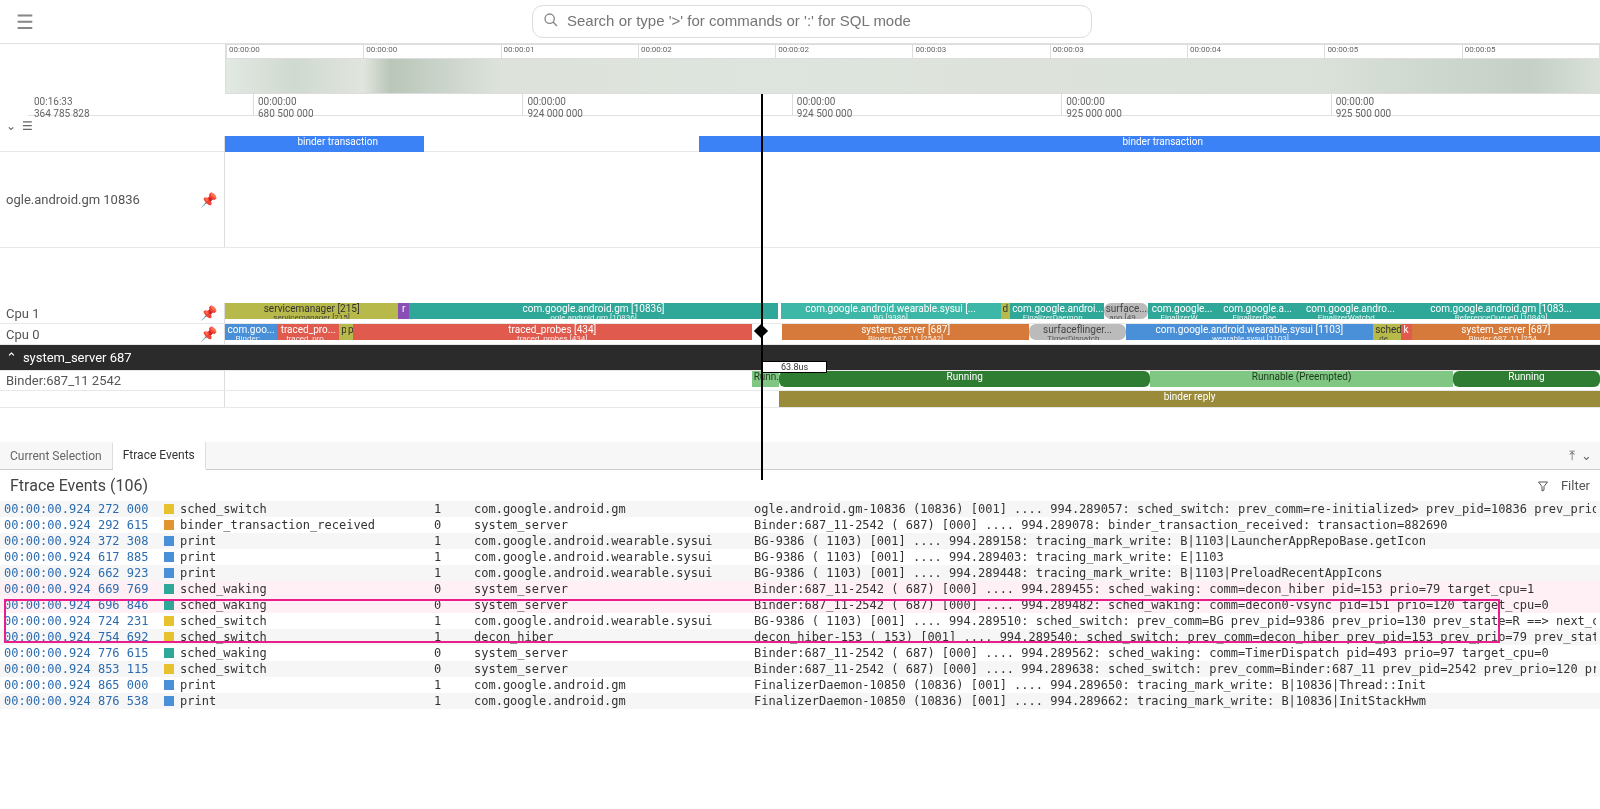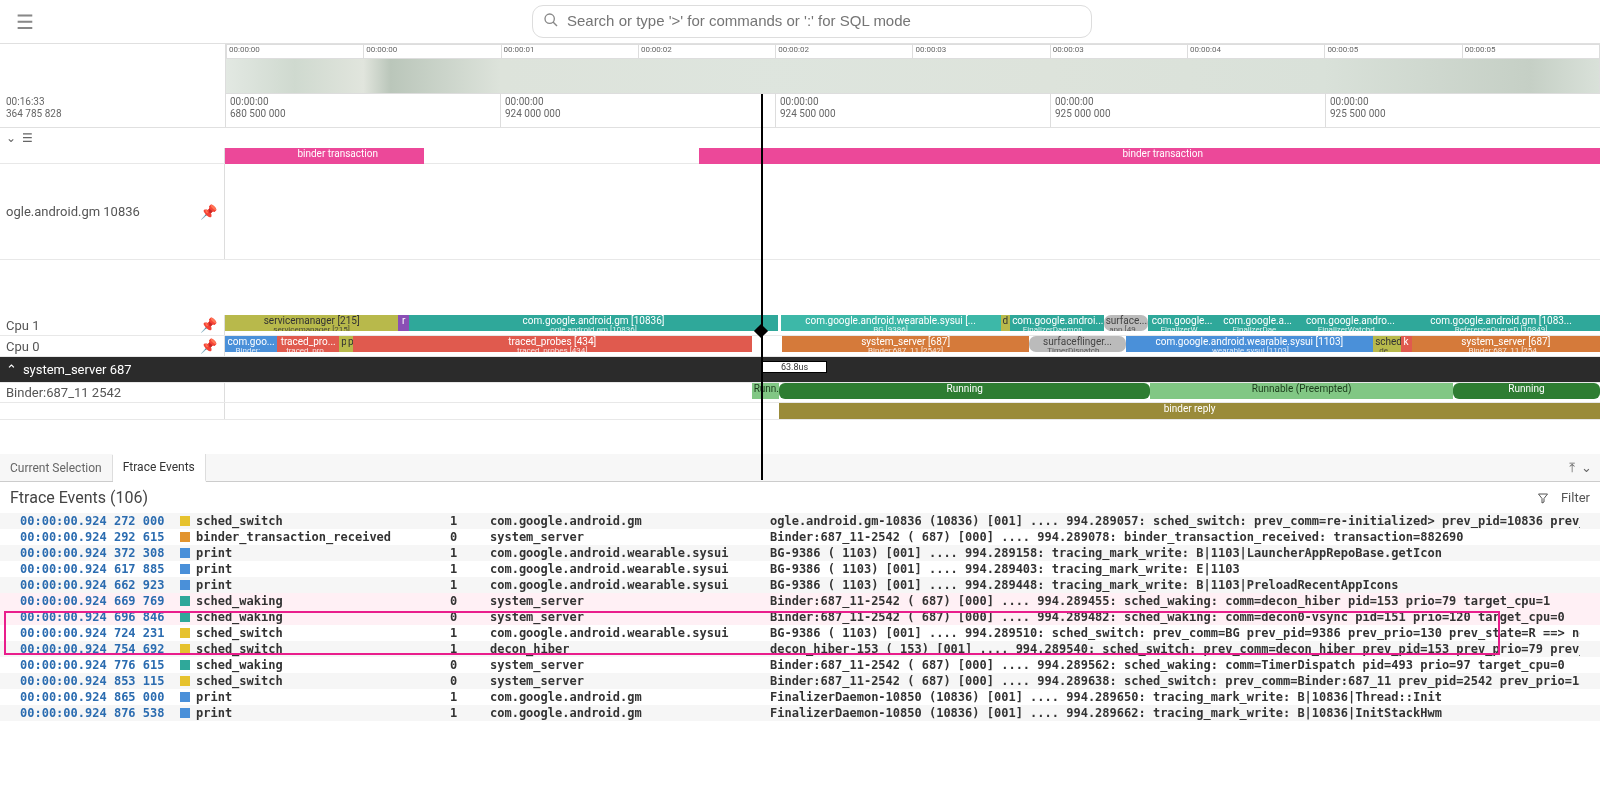--- a/index.html
+++ b/index.html
@@ -61,25 +61,26 @@
   height: 14px;
   background: #fff;
   border-bottom: 1px solid #ddd;
   display: flex;
   font-size: 8px;
   color: #666;
 }
 .mini-tick { flex: 1; padding-left: 2px; border-left: 1px solid #ddd; }
 
 .timeaxis {
-  height: 34px;
+  height: 22px;
   display: flex;
   border-bottom: 1px solid #e0e0e0;
   font-size: 10px;
   color: #666;
+  margin-left: 28px;
 }
 .timeaxis-left {
   width: 225px;
   padding: 2px 6px;
   line-height: 1.2;
 }
 .timeaxis-right { flex: 1; display: flex; }
 .timeaxis-cell { border-left: 1px solid #ddd; padding: 2px 4px; line-height: 1.2; flex: 1; }
 
 .controls-row {
@@ -119,21 +120,21 @@
   height: 16px;
   font-size: 10px;
   color: #fff;
   text-align: center;
   overflow: hidden;
   white-space: nowrap;
   padding: 1px 2px;
   line-height: 1;
 }
 .slice .sub { font-size: 8px; opacity: 0.85; display: block; }
-.brown { background: #ec4899; padding-left: 28px; }
+.brown { background: #3b82f6; padding-left: 28px; }
 .olive { background: #b8b94b; color:#333; }
 .purple { background: #8a4fb5; }
 .teal { background: #2fa89a; }
 .teal2 { background: #3db8a8; }
 .red { background: #e05a4e; }
 .orange { background: #d57a3a; }
 .blue { background: #4a90d9; }
 .grey { background: #bbb; color:#444;border-radius:7px; }
 .green-dk { background: #2e7d32; border-radius: 6px; }
 .green-lt { background: #81c784; color:#1b3b1b; }
@@ -196,21 +197,21 @@
 .panel-header {
   display: flex;
   justify-content: space-between;
   padding: 6px 10px;
   font-size: 16px;
   color: #444;
 }
 .filter-btn { font-size: 13px; color: #555; display: flex; align-items: center; gap: 12px; cursor:pointer; }
 
 .ftable { width: 100%; font-family: "SF Mono", Menlo, Consolas, monospace; font-size: 12px; }
-.frow { display: flex; padding: 1px 20px; align-items:center;font-weight:bold; }
+.frow { display: flex; padding: 1px 4px; align-items:center; }
 .frow:nth-child(even) { background: #f6f6f6; }
 .frow.hl { background: #fff0f5; }
 .fc-ts { width: 160px; color: #2b6cb0; }
 .fc-ev { width: 270px; display:flex; align-items:center; gap:6px; }
 .fc-cpu { width: 40px; text-align:left; }
 .fc-proc { width: 280px; }
 .fc-args { flex: 1; white-space: nowrap; overflow:hidden; }
 .swatch { width:10px; height:10px; display:inline-block; }
 .sw-yellow { background:#e6c22e; }
 .sw-orange { background:#e2942e; }

